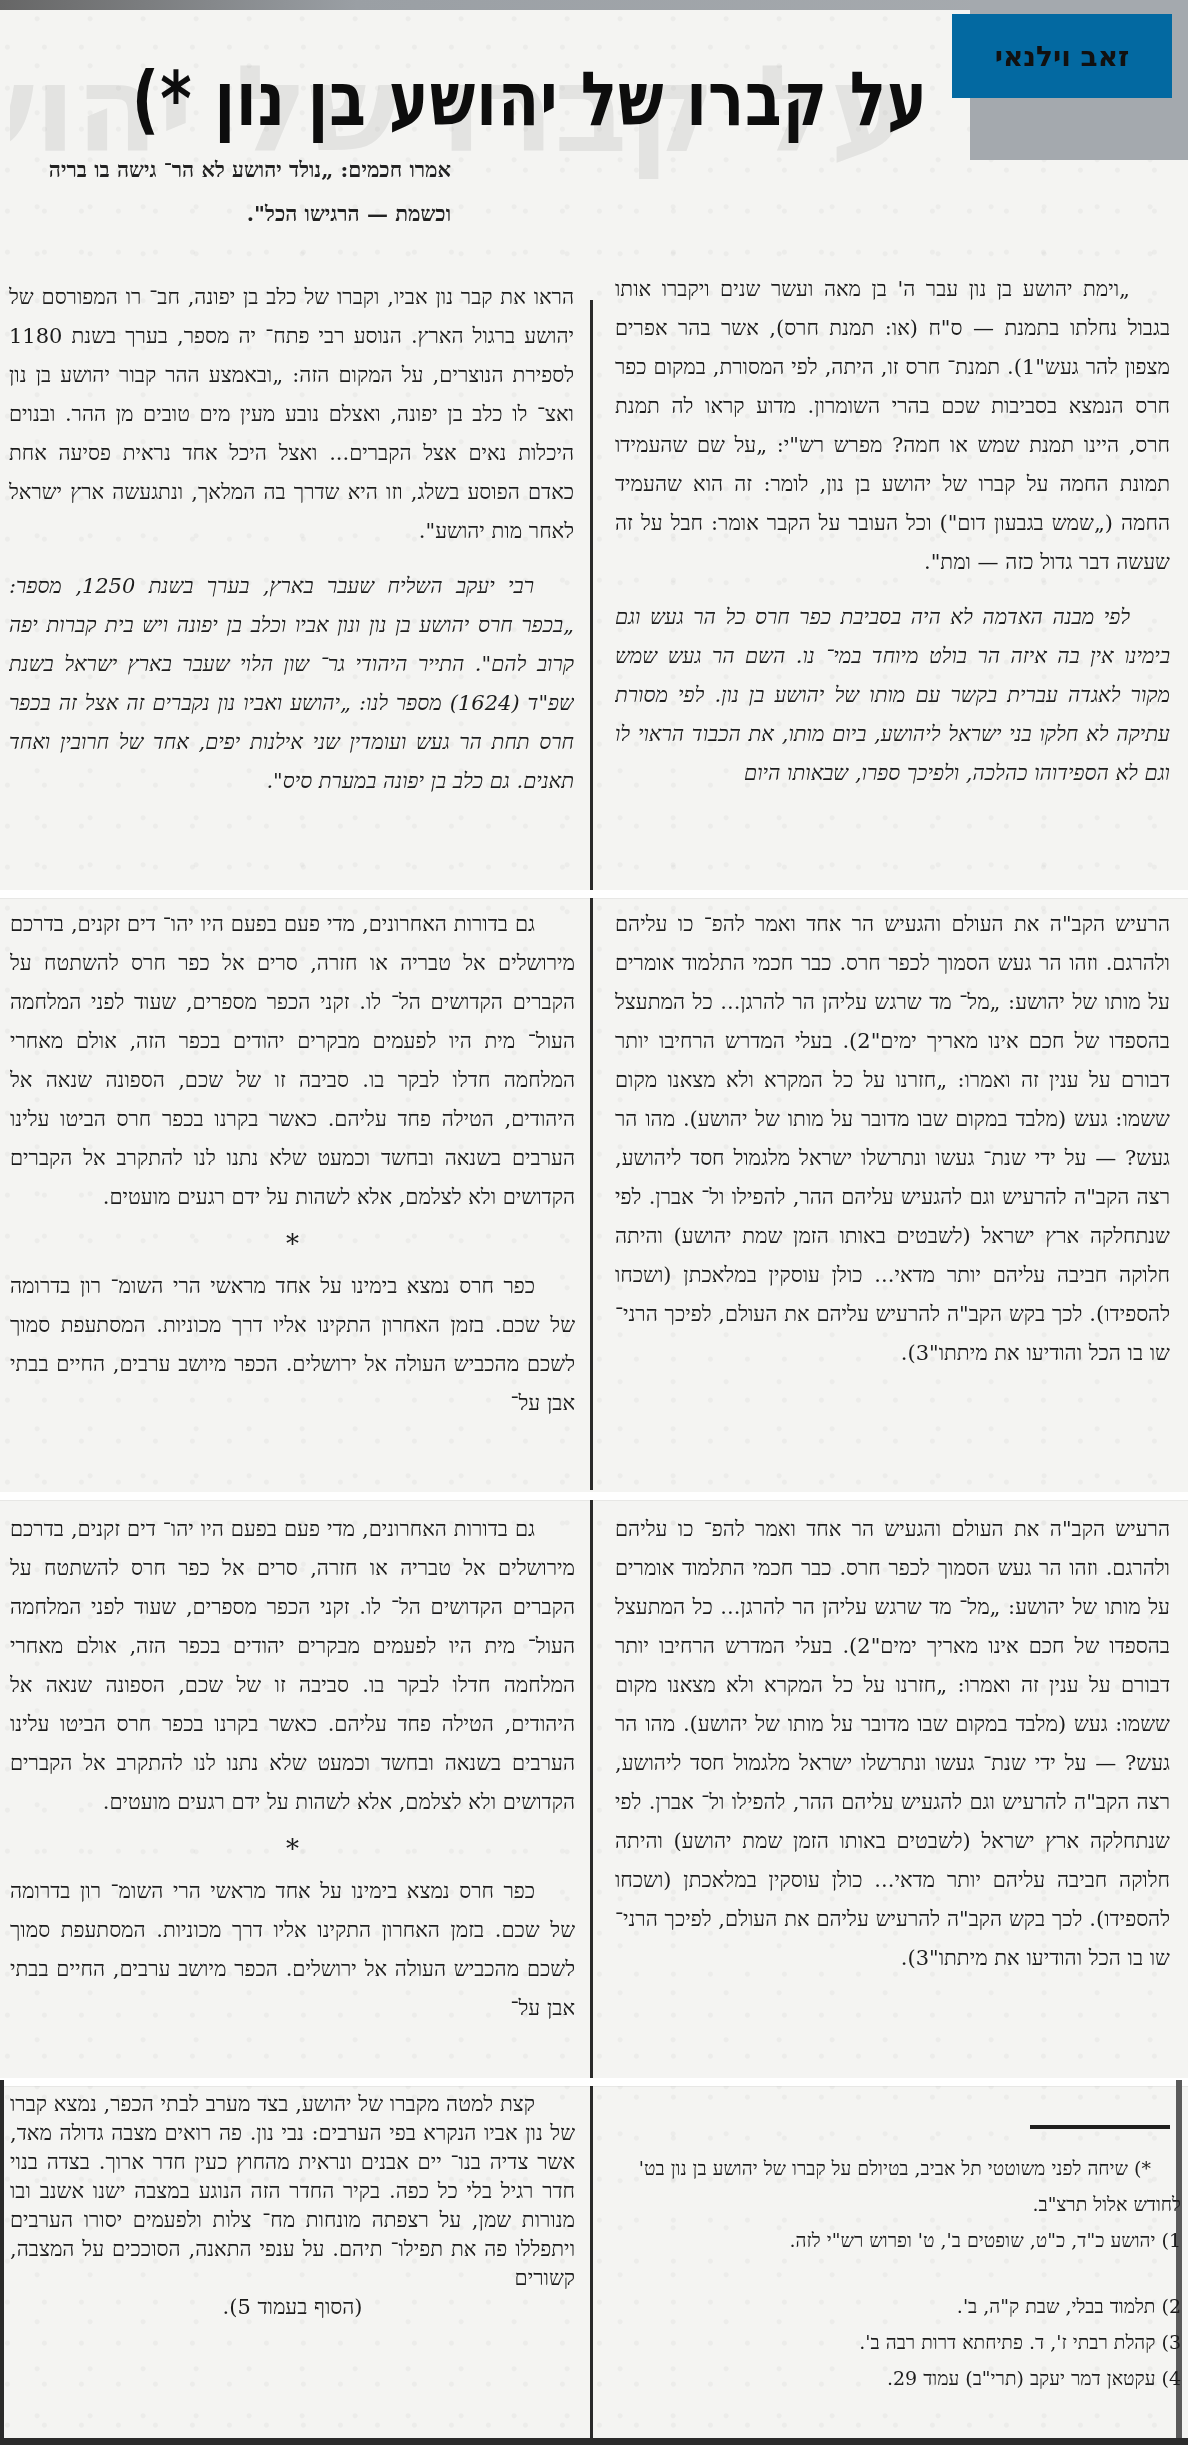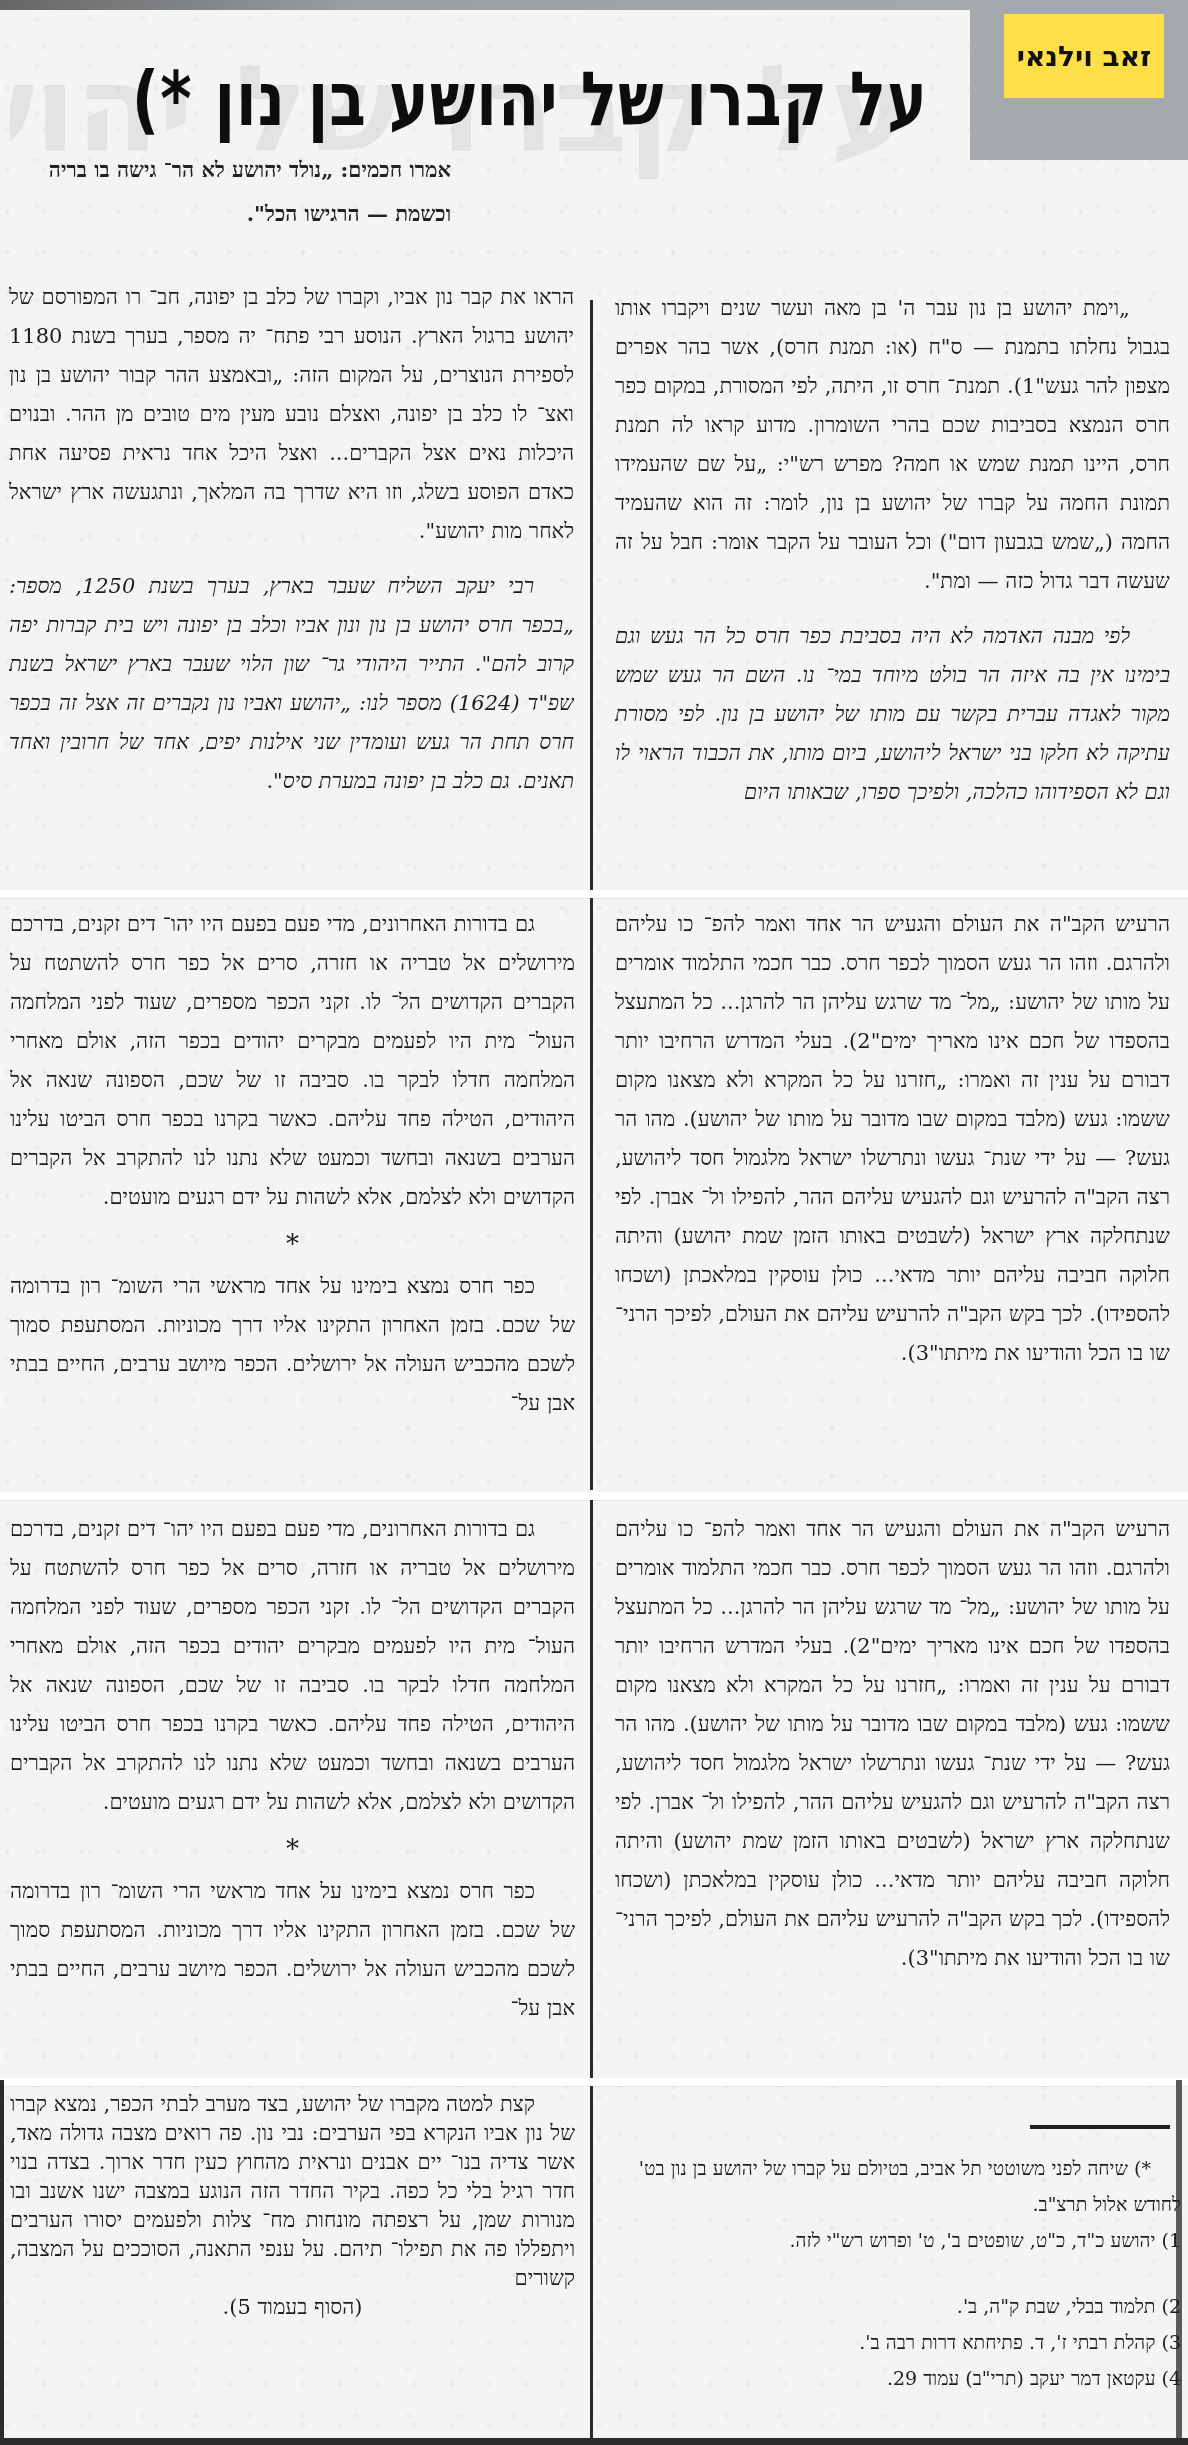--- a/index.html
+++ b/index.html
@@ -20,22 +20,22 @@
     }
     .topbar {
       position: absolute; left: 0; top: 0; width: 1188px; height: 10px;
       background: linear-gradient(90deg, #666 0%, #9a9fa4 30%, #a9adb1 100%);
     }
     .author-panel {
       position: absolute; right: 0; top: 0; width: 218px; height: 160px;
       background: #a4a9ae;
     }
     .author-box {
-      position: absolute; right: 24px; top: 14px; width: 160px; height: 84px;
-      background: #fde047;
+      position: absolute; right: 16px; top: 14px; width: 220px; height: 84px;
+      background: #0369a1;
       display: flex; align-items: center; justify-content: center;
     }
     .author-name {
       font-family: "DejaVu Sans", sans-serif; font-weight: bold; font-size: 28px;
       direction: rtl; color: #111;
     }
     .title {
       position: absolute; right: 260px; top: 55px;
       font-family: "DejaVu Sans", sans-serif; font-weight: bold;
       font-size: 60px; direction: rtl; color: #0d0d0d; letter-spacing: 1px;
@@ -99,21 +99,21 @@
 <div class="author-panel">
   <div class="author-box">
     <span class="author-name">זאב וילנאי</span>
   </div>
 </div>
 
 <h1 class="title" style="margin:0;">על קברו של יהושע בן נון *)</h1>
 
 <div class="epigraph">אמרו חכמים: „נולד יהושע לא הר־ גישה בו בריה וכשמת — הרגישו הכל".</div>
 
-<div class="col" style="left:615px; top:270px; width:555px; height:615px;margin-top:19px;">
+<div class="col" style="left:615px; top:270px; width:555px; height:615px;">
   <p class="indent">„וימת יהושע בן נון עבר ה' בן מאה ועשר שנים ויקברו אותו בגבול נחלתו בתמנת — ס"ח (או: תמנת חרס), אשר בהר אפרים מצפון להר געש"1). תמנת־ חרס זו, היתה, לפי המסורת, במקום כפר חרס הנמצא בסביבות שכם בהרי השומרון. מדוע קראו לה תמנת חרס, היינו תמנת שמש או חמה? מפרש רש"י: „על שם שהעמידו תמונת החמה על קברו של יהושע בן נון, לומר: זה הוא שהעמיד החמה („שמש בגבעון דום") וכל העובר על הקבר אומר: חבל על זה שעשה דבר גדול כזה — ומת".</p>
   <p class="indent">לפי מבנה האדמה לא היה בסביבת כפר חרס כל הר געש וגם בימינו אין בה איזה הר בולט מיוחד במי־ נו. השם הר געש שמש מקור לאגדה עברית בקשר עם מותו של יהושע בן נון. לפי מסורת עתיקה לא חלקו בני ישראל ליהושע, ביום מותו, את הכבוד הראוי לו וגם לא הספידוהו כהלכה, ולפיכך ספרו, שבאותו היום</p>
 </div>
 
 <div class="col" style="left:9px; top:278px; width:565px; height:612px;">
   <p>הראו את קבר נון אביו, וקברו של כלב בן יפונה, חב־ רו המפורסם של יהושע ברגול הארץ. הנוסע רבי פתח־ יה מספר, בערך בשנת 1180 לספירת הנוצרים, על המקום הזה: „ובאמצע ההר קבור יהושע בן נון ואצ־ לו כלב בן יפונה, ואצלם נובע מעין מים טובים מן ההר. ובנוים היכלות נאים אצל הקברים... ואצל היכל אחד נראית פסיעה אחת כאדם הפוסע בשלג, וזו היא שדרך בה המלאך, ונתגעשה ארץ ישראל לאחר מות יהושע".</p>
   <p class="indent">רבי יעקב השליח שעבר בארץ, בערך בשנת 1250, מספר: „בכפר חרס יהושע בן נון ונון אביו וכלב בן יפונה ויש בית קברות יפה קרוב להם". התייר היהודי גר־ שון הלוי שעבר בארץ ישראל בשנת שפ"ד (1624) מספר לנו: „יהושע ואביו נון נקברים זה אצל זה בכפר חרס תחת הר געש ועומדין שני אילנות יפים, אחד של חרובין ואחד תאנים. גם כלב בן יפונה במערת סיס".</p>
 </div>
 
 <div class="rule-v" style="left:590px; top:300px; height:1190px;"></div>

